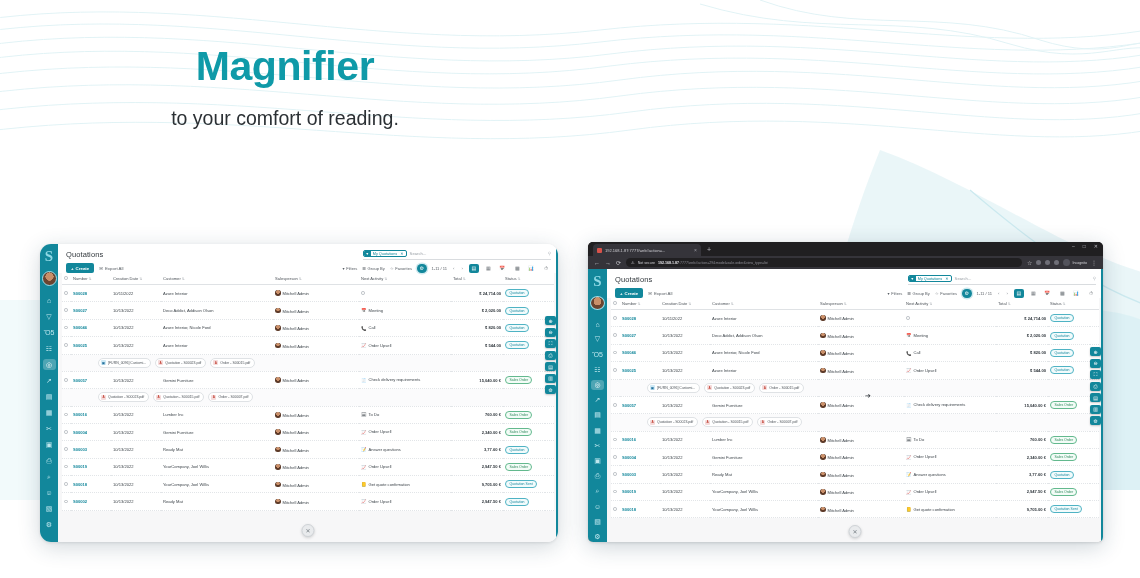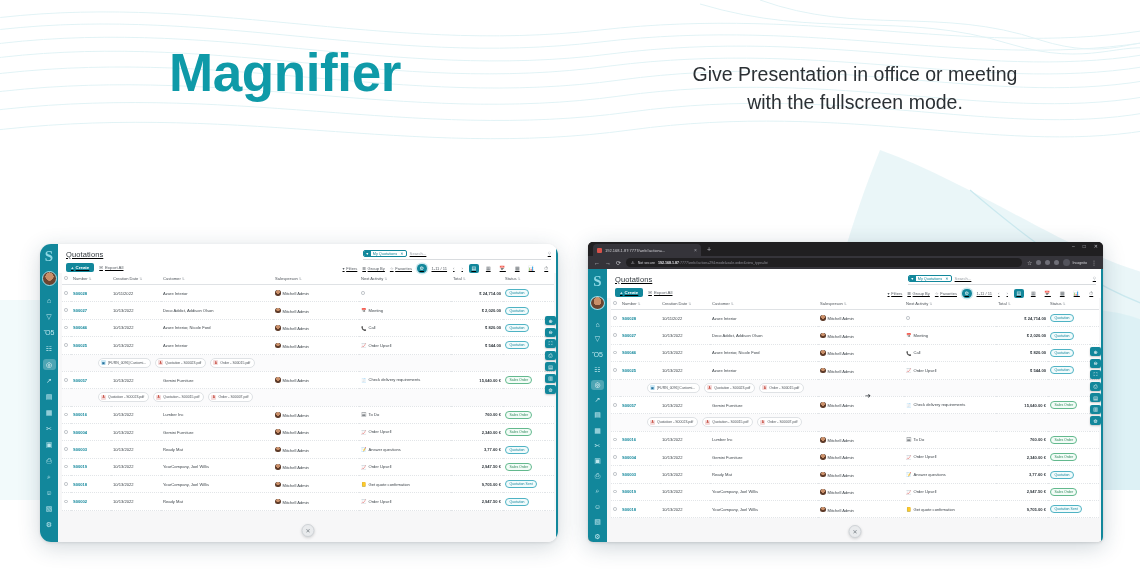--- a/index.html
+++ b/index.html
@@ -15,21 +15,21 @@
   .bg-layer { position: absolute; inset: 0; overflow: hidden; pointer-events: none; }
   .bg-layer svg { position: absolute; }
 
   
   .headings {
     position: absolute; top: 0; left: 0; width: 1140px; height: 175px;
     display: flex;
   }
   .head-col { width: 570px; text-align: center; padding-top: 44px; }
   .head-title {
-    font-size: 53px; font-weight: bold; color: #0f9aa8;
+    font-size: 41px; font-weight: bold; color: #0f9aa8;
     letter-spacing: -0.4px; line-height: 1.08;
   }
   .head-sub {
     margin-top: 17px; font-size: 19.5px; color: #2b3034; line-height: 1.42;
     font-weight: 400;
   }
 
   
   .tablet {
     position: absolute; left: 40px; top: 244px;
@@ -108,22 +108,22 @@
   }
   .side-ico {
     width: 13px; height: 11px; display: flex; align-items: center; justify-content: center;
     color: #bfe7ee; font-size: 7px; border-radius: 3px;
   }
   .side-ico.active { background: rgba(255,255,255,.25); color: #ffffff; }
 
   .appmain { flex: 1; background: #f7f7f8; display: flex; flex-direction: column; min-width: 0; position: relative; }
 
   .app-topbar {
-    background: #ffffff; display: flex; align-items: center;
-    padding: 5px 7px 0 8px; position: relative; flex: none; text-decoration: underline;
+    background: #ffffff; display: flex; align-items: flex-end;
+    padding: 5px 7px 0 8px; position: relative; flex: none;
   }
   .app-title { font-size: 7.5px; color: #31373c; font-weight: 400; letter-spacing: .1px; }
   .cp-left { display: flex; flex-direction: column; gap: 4px; }
   .cp-buttons { display: flex; align-items: center; gap: 5px; }
   .btn-create {
     background: #12879b; color: #fff; font-size: 4.4px; font-weight: bold;
     border-radius: 2px; padding: 2.4px 5px; display: flex; align-items: center; gap: 2px;
     white-space: nowrap;
   }
   .btn-export {
@@ -258,27 +258,24 @@
   </svg>
   <svg width="300" height="200" viewBox="0 0 300 200" style="left:-60px; top:300px;">
     <circle cx="60" cy="120" r="130" fill="#f1fafb" opacity=".9"></circle>
   </svg>
 </div>
 
 <div class="headings">
   <div class="head-col">
     <div class="head-title">Magnifier</div>
     <div class="head-sub">
+      <div>to your comfort of reading.</div>
     </div>
   </div>
   <div class="head-col">
-    <div class="head-sub">
-      <div>Give Presentation in office or meeting</div>
-      <div>with the fullscreen mode.</div>
-    </div>
   </div>
 </div>
 
 <div class="tablet">
   <div class="appside" id="side-left" style="width:18px">
       <div class="side-logo">S</div>
       <div class="side-avatar"></div>
       <div class="side-ico">⌂</div>
       <div class="side-ico">▽</div>
       <div class="side-ico">Ὄ5</div>

